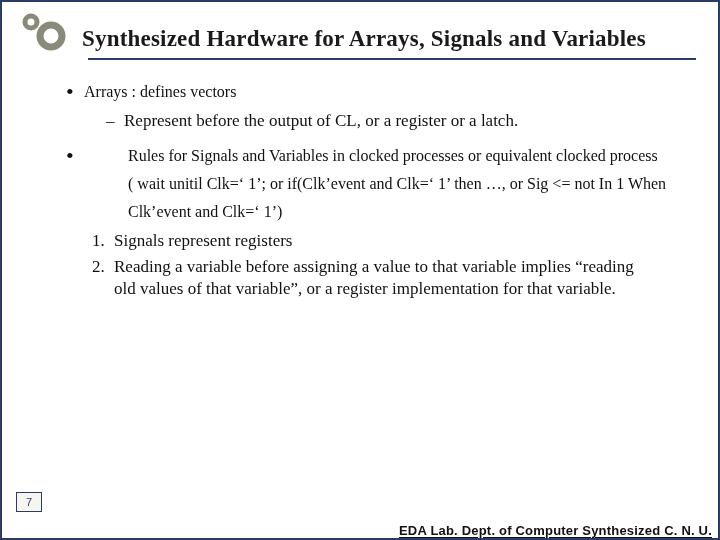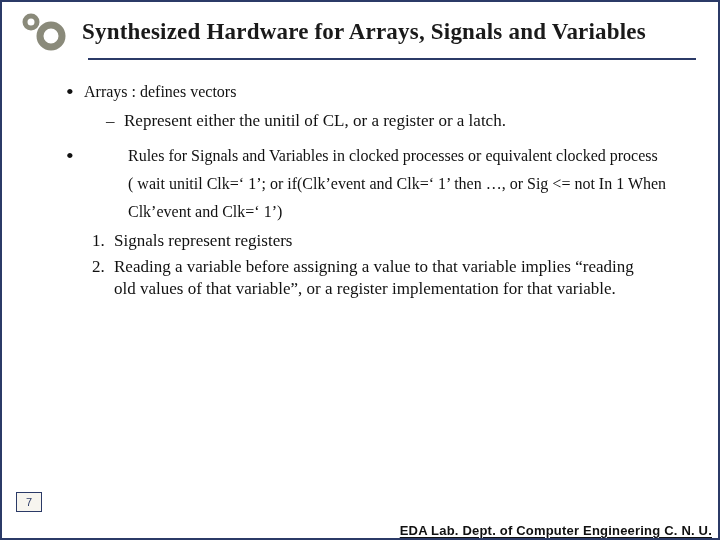--- a/index.html
+++ b/index.html
@@ -11,21 +11,21 @@
   }
   .slide {
     width: 720px;
     height: 540px;
     background: #ffffff;
     border: 2px solid #2b3a67;
     position: relative;
   }
   .header-row {
     display: flex;
-    align-items: center;
+    align-items: flex-end;
     padding: 10px 14px 4px 10px;
   }
   .logo-icon {
     width: 58px;
     height: 40px;
     flex: 0 0 auto;
     display: flex;
     align-items: center;
     justify-content: center;
     margin-left: 4px;
@@ -147,21 +147,21 @@
   <div class="title-underline"></div>
 
   <div class="content">
 
     <div class="bullet-row">
       <div class="bullet-dot">•</div>
       <div class="bullet-text">Arrays : defines vectors</div>
     </div>
     <div class="sub-row">
       <div class="dash">–</div>
-      <div class="sub-text">Represent either the unitil of CL, or a register or a latch.</div>
+      <div class="sub-text">Represent before the output of CL, or a register or a latch.</div>
     </div>
 
     <div class="bullet-row bullet2">
       <div class="bullet-dot">•</div>
       <div class="bullet-text" style="white-space: pre-line; margin-left: 44px;">Rules for Signals and Variables in clocked processes or equivalent clocked process
 ( wait unitil Clk=‘ 1’; or if(Clk’event and Clk=‘ 1’ then …, or Sig &lt;= not In 1 When Clk’event and Clk=‘ 1’)</div>
     </div>
 
     <div class="num-row">
       <div class="num">1.</div>
@@ -171,15 +171,15 @@
       <div class="num">2.</div>
       <div class="num-text">Reading a variable before assigning a value to that variable implies “reading old values of that variable”, or a register implementation for that variable.</div>
     </div>
 
   </div>
 
   <div class="page-num-box">
     <span>7</span>
   </div>
 
-  <div class="footer">EDA Lab. Dept. of Computer Engineering C. N. U.</div>
+  <div class="footer">EDA Lab. Dept. of Computer Synthesized C. N. U.</div>
 
 </div>
 
 </body></html>

